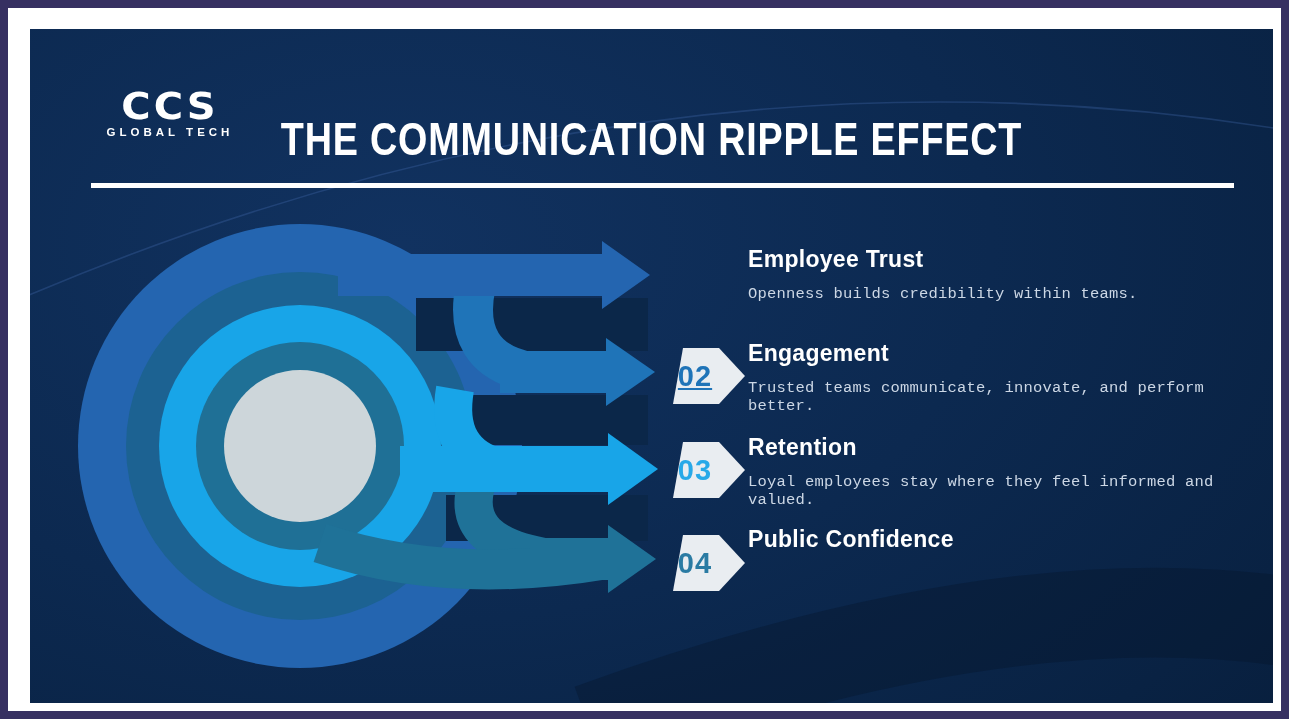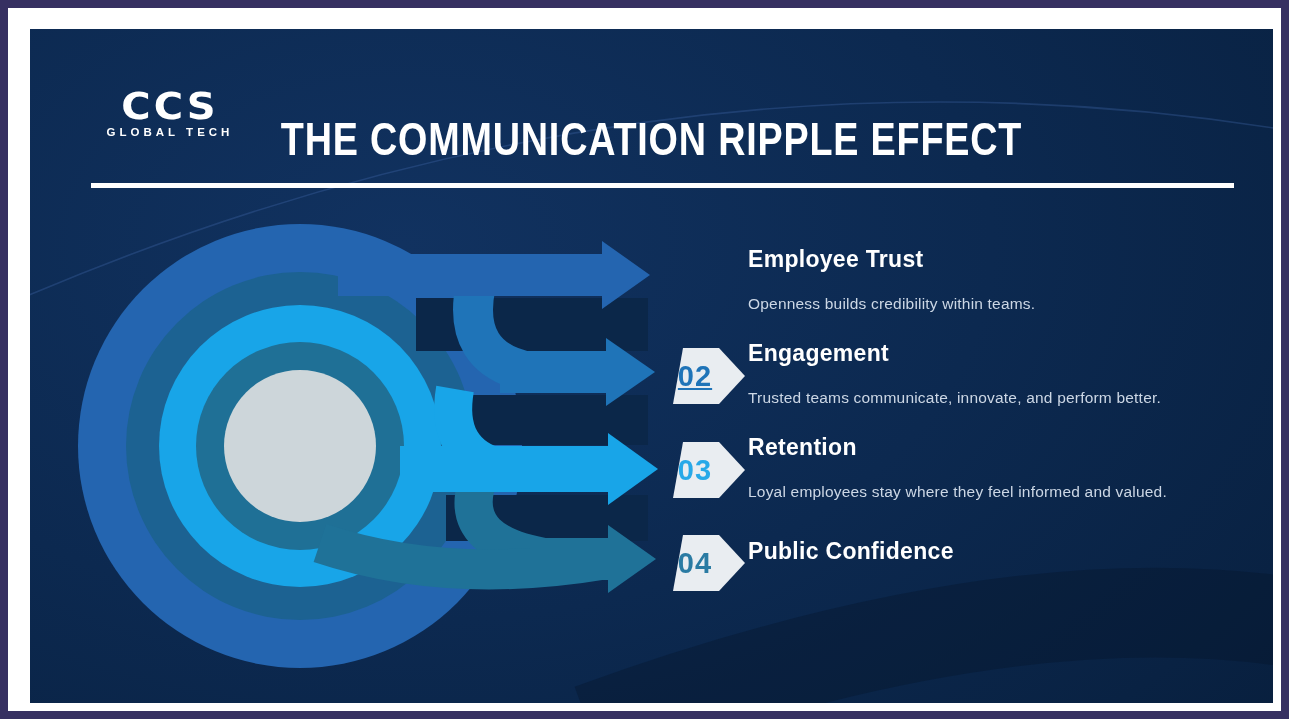--- a/index.html
+++ b/index.html
@@ -21,21 +21,21 @@
            color:#ffffff; font-weight:700; font-size:46px; letter-spacing:1px;
            transform:scaleX(.82); white-space:nowrap; }
   .title-rule { position:absolute; left:61px; top:154px; width:1143px; height:5px; background:#ffffff; }
 
   
   .gfx { position:absolute; left:0; top:0; width:1243px; height:674px; }
 
   
   .item { position:absolute; left:718px; color:#fff; }
   .item h3 { font-size:23px; font-weight:700; letter-spacing:.3px; line-height:1.15; }
-  .item p  { font-size:15.5px; color:#ccd7e5; margin-top:23px; letter-spacing:.2px; }
+  .item p  { font-size:15.5px; color:#ccd7e5; margin-top:13px; letter-spacing:.2px;font-family:Liberation Mono, monospace; }
   .badge { position:absolute; left:636px; width:80px; height:58px; }
   .badge svg { position:absolute; inset:0; }
   .badge .num { position:absolute; left:0; top:0; width:58px; height:58px;
                 display:flex; align-items:center; justify-content:center;
                 font-size:29px; font-weight:700; letter-spacing:1px; }
 </style>
 </head>
 <body>
 
 <div class="frame">
@@ -109,19 +109,19 @@
         <p>Openness builds credibility within teams.</p>
       </div>
       <div class="item" style="top:405px">
         <h3>Retention</h3>
         <p>Loyal employees stay where they feel informed and valued.</p>
       </div>
       <div class="item" style="top:311px">
         <h3>Engagement</h3>
         <p>Trusted teams communicate, innovate, and perform better.</p>
       </div>
-      <div class="item" style="top:509px">
+      <div class="item" style="top:497px">
         <h3>Public Confidence</h3>
       </div>
 
     </div>
   </div>
 </div>
 
 </body></html>

